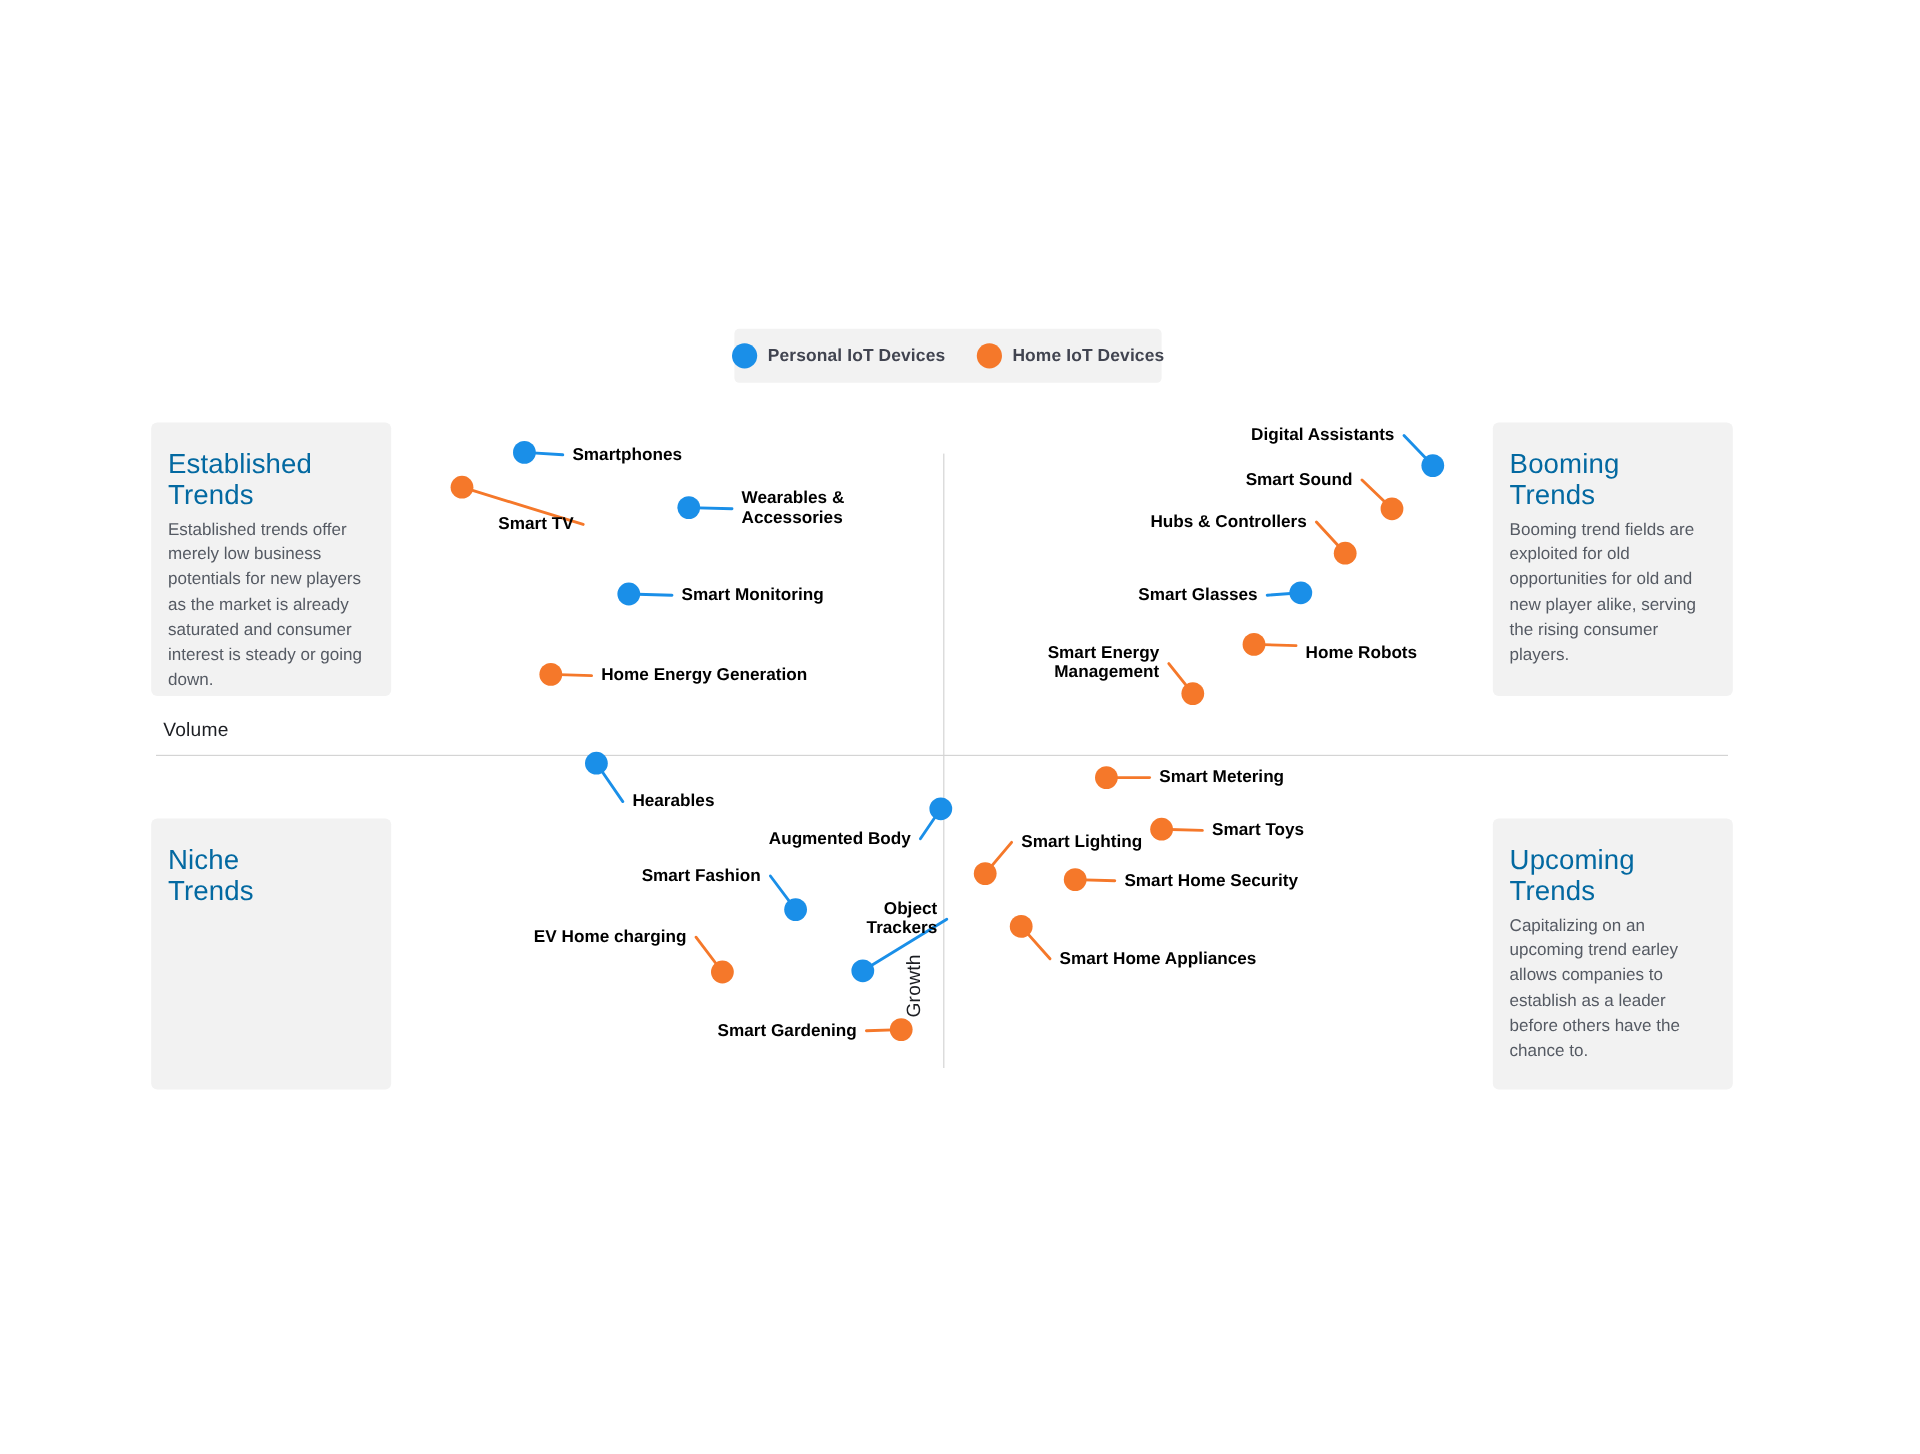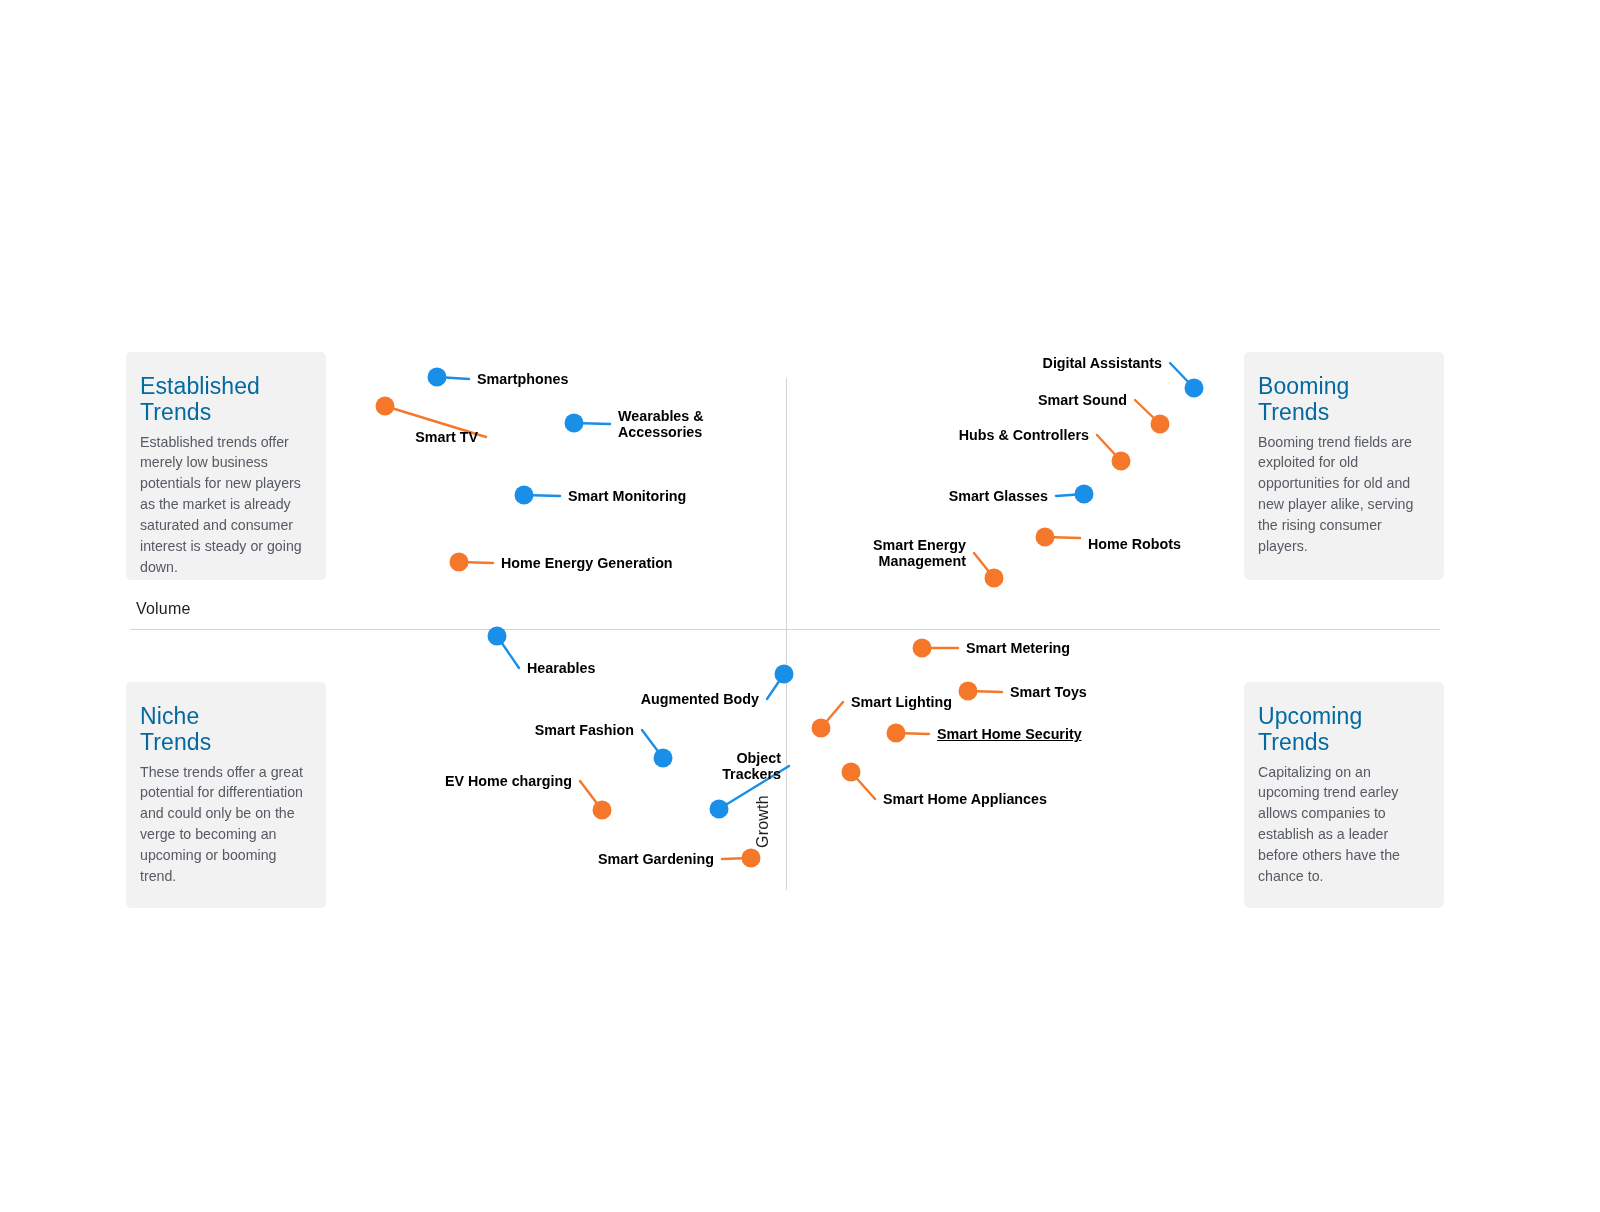--- a/index.html
+++ b/index.html
@@ -150,32 +150,41 @@
 </head>
 <body>
 
 <div id="stage">
 
   <div class="axis-h"></div>
   <div class="axis-v"></div>
   <div class="axis-label-x">Volume</div>
   <div class="axis-label-y">Growth</div>
 
+  <div class="legend">
+    <div class="legend-item">
+      <span class="legend-dot" style="background:#1a8fe8"></span>
+      <span class="legend-label">Personal IoT Devices</span>
+    </div>
+    <div class="legend-item">
+      <span class="legend-dot" style="background:#f5782a"></span>
+      <span class="legend-label">Home IoT Devices</span>
+    </div>
+  </div>
 
   <div class="qcard" id="card-established">
     <h2><span>Established</span><br><span>Trends</span></h2>
     <p>Established trends offer merely low business potentials for new players as the market is already saturated and consumer interest is steady or going down.</p>
   </div>
   <div class="qcard" id="card-booming">
     <h2><span>Booming</span><br><span>Trends</span></h2>
     <p>Booming trend fields are exploited for old opportunities for old and new player alike, serving the rising consumer players.</p>
   </div>
   <div class="qcard" id="card-niche">
     <h2><span>Niche</span><br><span>Trends</span></h2>
-    <p>These trends offer a great potential for differentiation and could only be on the verge to becoming an upcoming or booming trend.</p>
   </div>
   <div class="qcard" id="card-upcoming">
     <h2><span>Upcoming</span><br><span>Trends</span></h2>
     <p>Capitalizing on an upcoming trend earley allows companies to establish as a leader before others have the chance to.</p>
   </div>
 
   <svg id="plot" viewBox="0 0 1600 1212">
       <line x1="437" y1="377" x2="469" y2="379" stroke="#1a8fe8" stroke-width="2.4" stroke-linecap="round"></line>
       <line x1="385" y1="406" x2="486" y2="437" stroke="#f5782a" stroke-width="2.4" stroke-linecap="round"></line>
       <line x1="574" y1="423" x2="610" y2="424" stroke="#1a8fe8" stroke-width="2.4" stroke-linecap="round"></line>
@@ -237,18 +246,18 @@
 Trackers</div>
       <div class="pt-dot" style="left: 751px; top: 858px; width: 19px; height: 19px; background: rgb(245, 120, 42);"></div>
       <div class="pt-label ta-right ml2" style="left: 714px; top: 859px;">Smart Gardening</div>
       <div class="pt-dot" style="left: 922px; top: 648px; width: 19px; height: 19px; background: rgb(245, 120, 42);"></div>
       <div class="pt-label ta-left" style="left: 966px; top: 648px;">Smart Metering</div>
       <div class="pt-dot" style="left: 968px; top: 691px; width: 19px; height: 19px; background: rgb(245, 120, 42);"></div>
       <div class="pt-label ta-left" style="left: 1010px; top: 692px;">Smart Toys</div>
       <div class="pt-dot" style="left: 821px; top: 728px; width: 19px; height: 19px; background: rgb(245, 120, 42);"></div>
       <div class="pt-label ta-left" style="left: 851px; top: 702px;">Smart Lighting</div>
       <div class="pt-dot" style="left: 896px; top: 733px; width: 19px; height: 19px; background: rgb(245, 120, 42);"></div>
-      <div class="pt-label ta-left" style="left: 937px; top: 734px; text-decoration: underline;">Smart Home Security</div>
+      <div class="pt-label ta-left" style="left: 937px; top: 734px;">Smart Home Security</div>
       <div class="pt-dot" style="left: 851px; top: 772px; width: 19px; height: 19px; background: rgb(245, 120, 42);"></div>
       <div class="pt-label ta-left" style="left: 883px; top: 799px;">Smart Home Appliances</div>
     </div>
 
 </div>
 
 </body></html>

